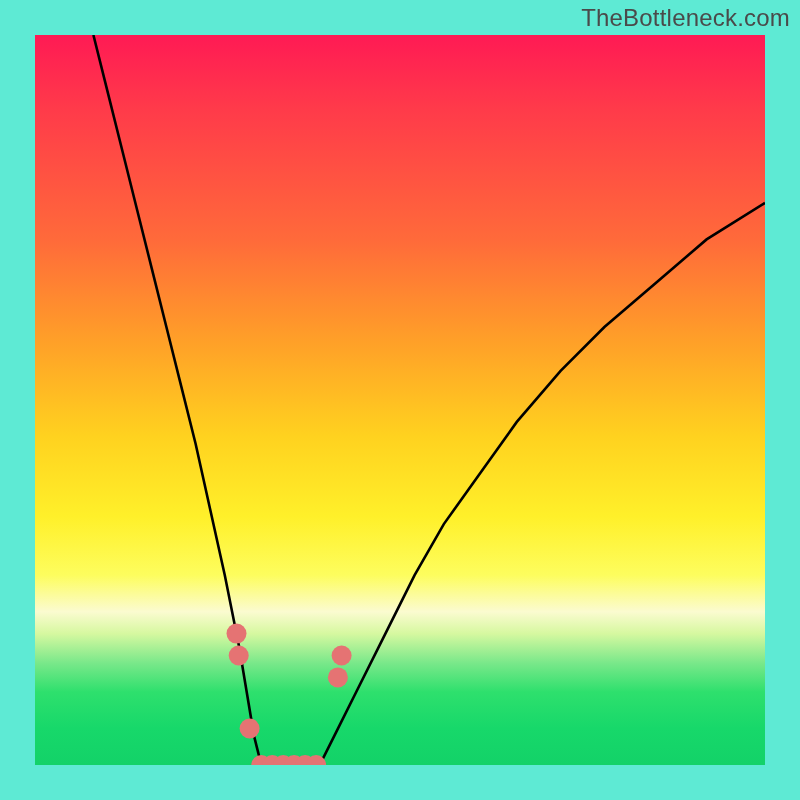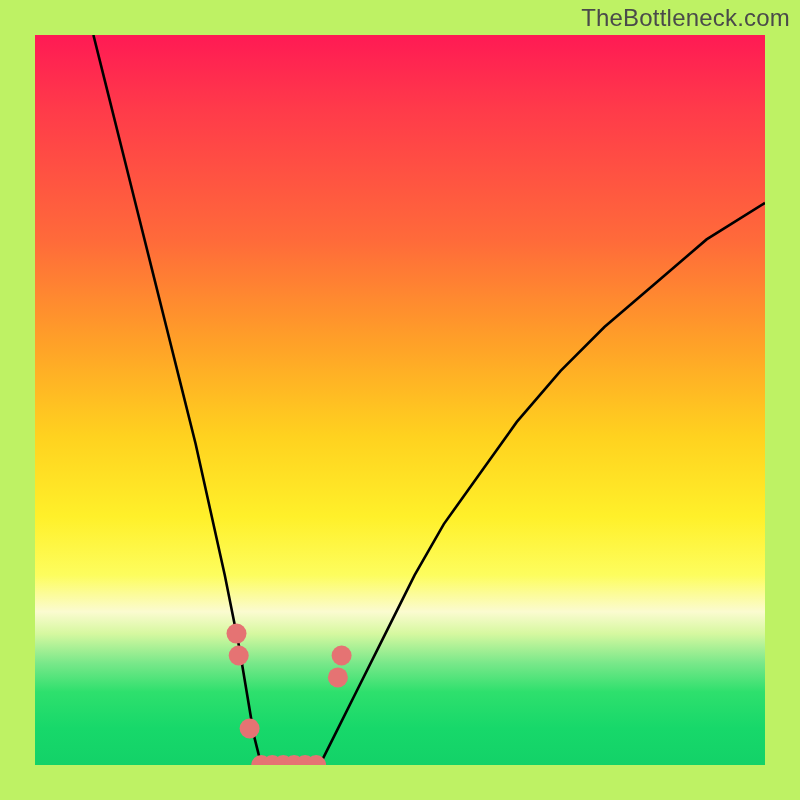--- a/index.html
+++ b/index.html
@@ -10,21 +10,21 @@
     overflow: hidden;
     background: #000;
     font-family: Arial, Helvetica, sans-serif;
   }
   .frame {
     position: absolute;
     left: 0;
     top: 0;
     width: 800px;
     height: 800px;
-    background: #bef264;
+    background: #5eead4;
   }
   .plot {
     position: absolute;
     left: 35px;
     top: 35px;
     width: 730px;
     height: 730px;
     
     background: linear-gradient(
       to bottom,

